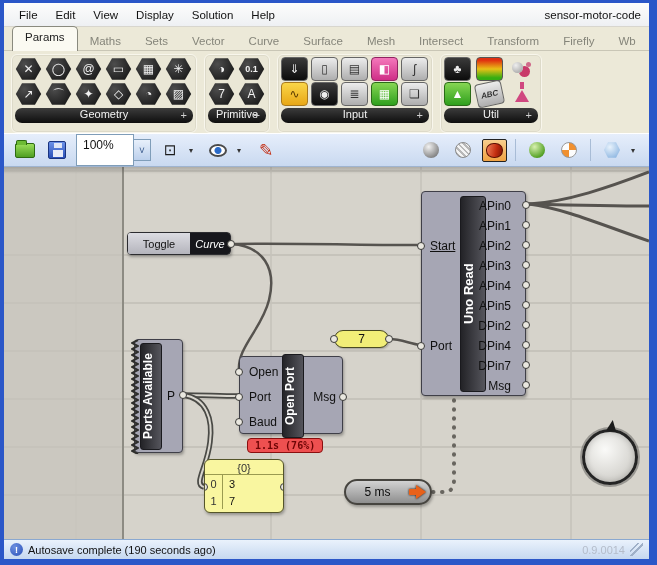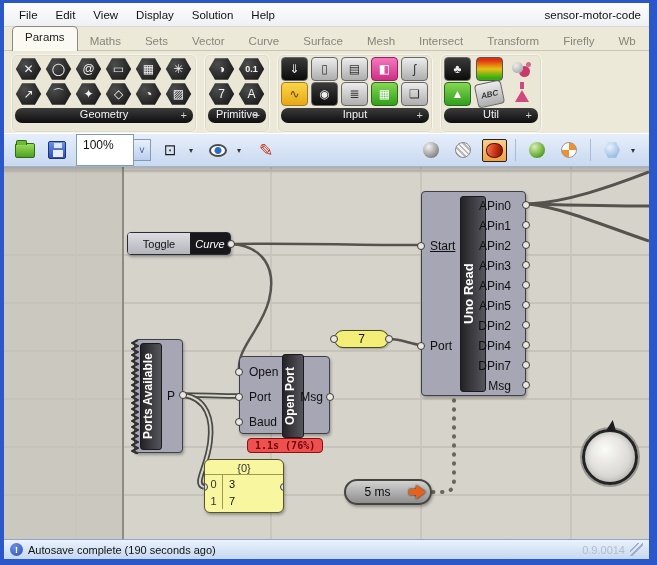--- a/index.html
+++ b/index.html
@@ -339,21 +339,21 @@
 
     <div class="node" style="left:130px; top:172px; width:49px; height:114px;">
       <svg class="zig" width="8" height="114">
         <polyline points="7,0 1,3 7,6 1,9 7,12 1,15 7,18 1,21 7,24 1,27 7,30 1,33 7,36 1,39 7,42 1,45 7,48 1,51 7,54 1,57 7,60 1,63 7,66 1,69 7,72 1,75 7,78 1,81 7,84 1,87 7,90 1,93 7,96 1,99 7,102 1,105 7,108 1,111 7,114" fill="none" stroke="#2e2e2c" stroke-width="2"></polyline>
       </svg>
       <div class="vbar" style="left:5px; top:3px; width:22px; height:107px;">Ports Available</div>
       <div class="plabel" style="right:7px; top:49px;">P</div>
       <div class="nub" style="right:-5px; top:51px;"></div>
     </div>
 
-    <div class="node" style="left:235px; top:189px; width:91px; height:78px;">
+    <div class="node" style="left:235px; top:189px; width:104px; height:78px;">
       <div class="plabel" style="left:9px; top:8px;">Open</div>
       <div class="plabel" style="left:9px; top:33px;">Port</div>
       <div class="plabel" style="left:9px; top:58px;">Baud</div>
       <div class="vbar" style="left:42px; top:-3px; width:22px; height:84px;">Open Port</div>
       <div class="plabel" style="right:6px; top:33px;">Msg</div>
       <div class="nub" style="left:-5px; top:11px;"></div>
       <div class="nub" style="left:-5px; top:36px;"></div>
       <div class="nub" style="left:-5px; top:61px;"></div>
       <div class="nub" style="right:-5px; top:36px;"></div>
     </div>

